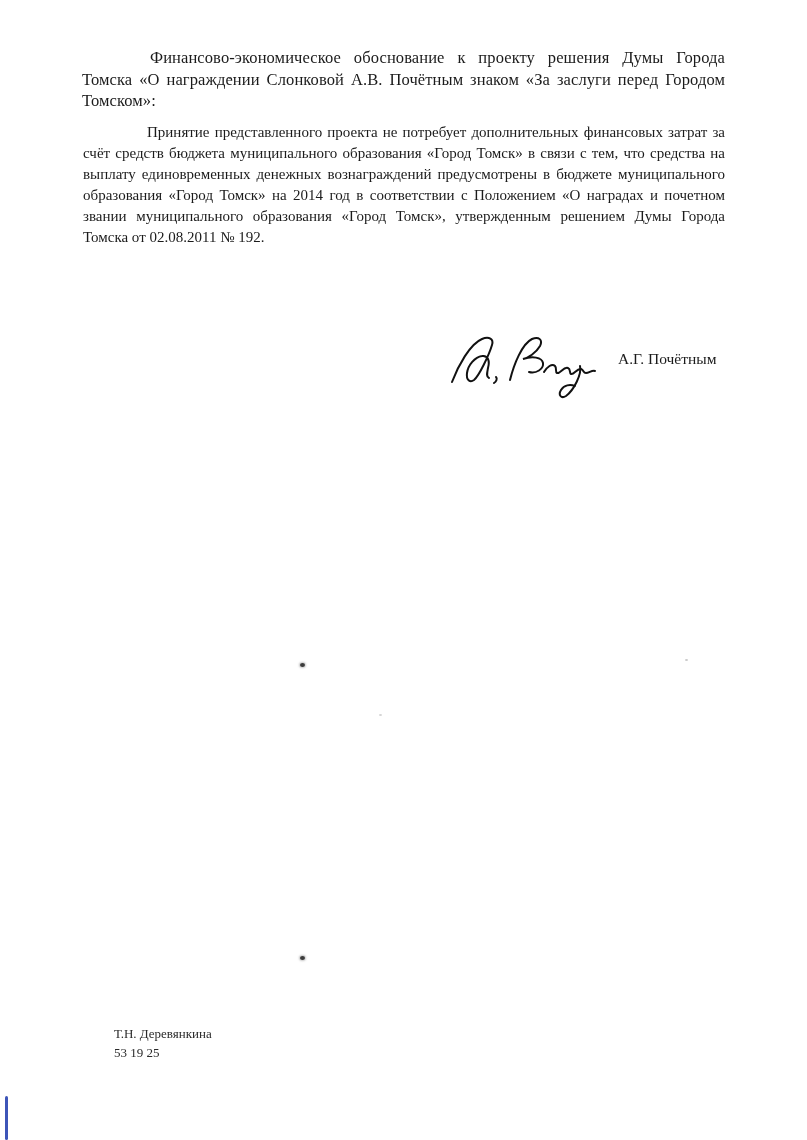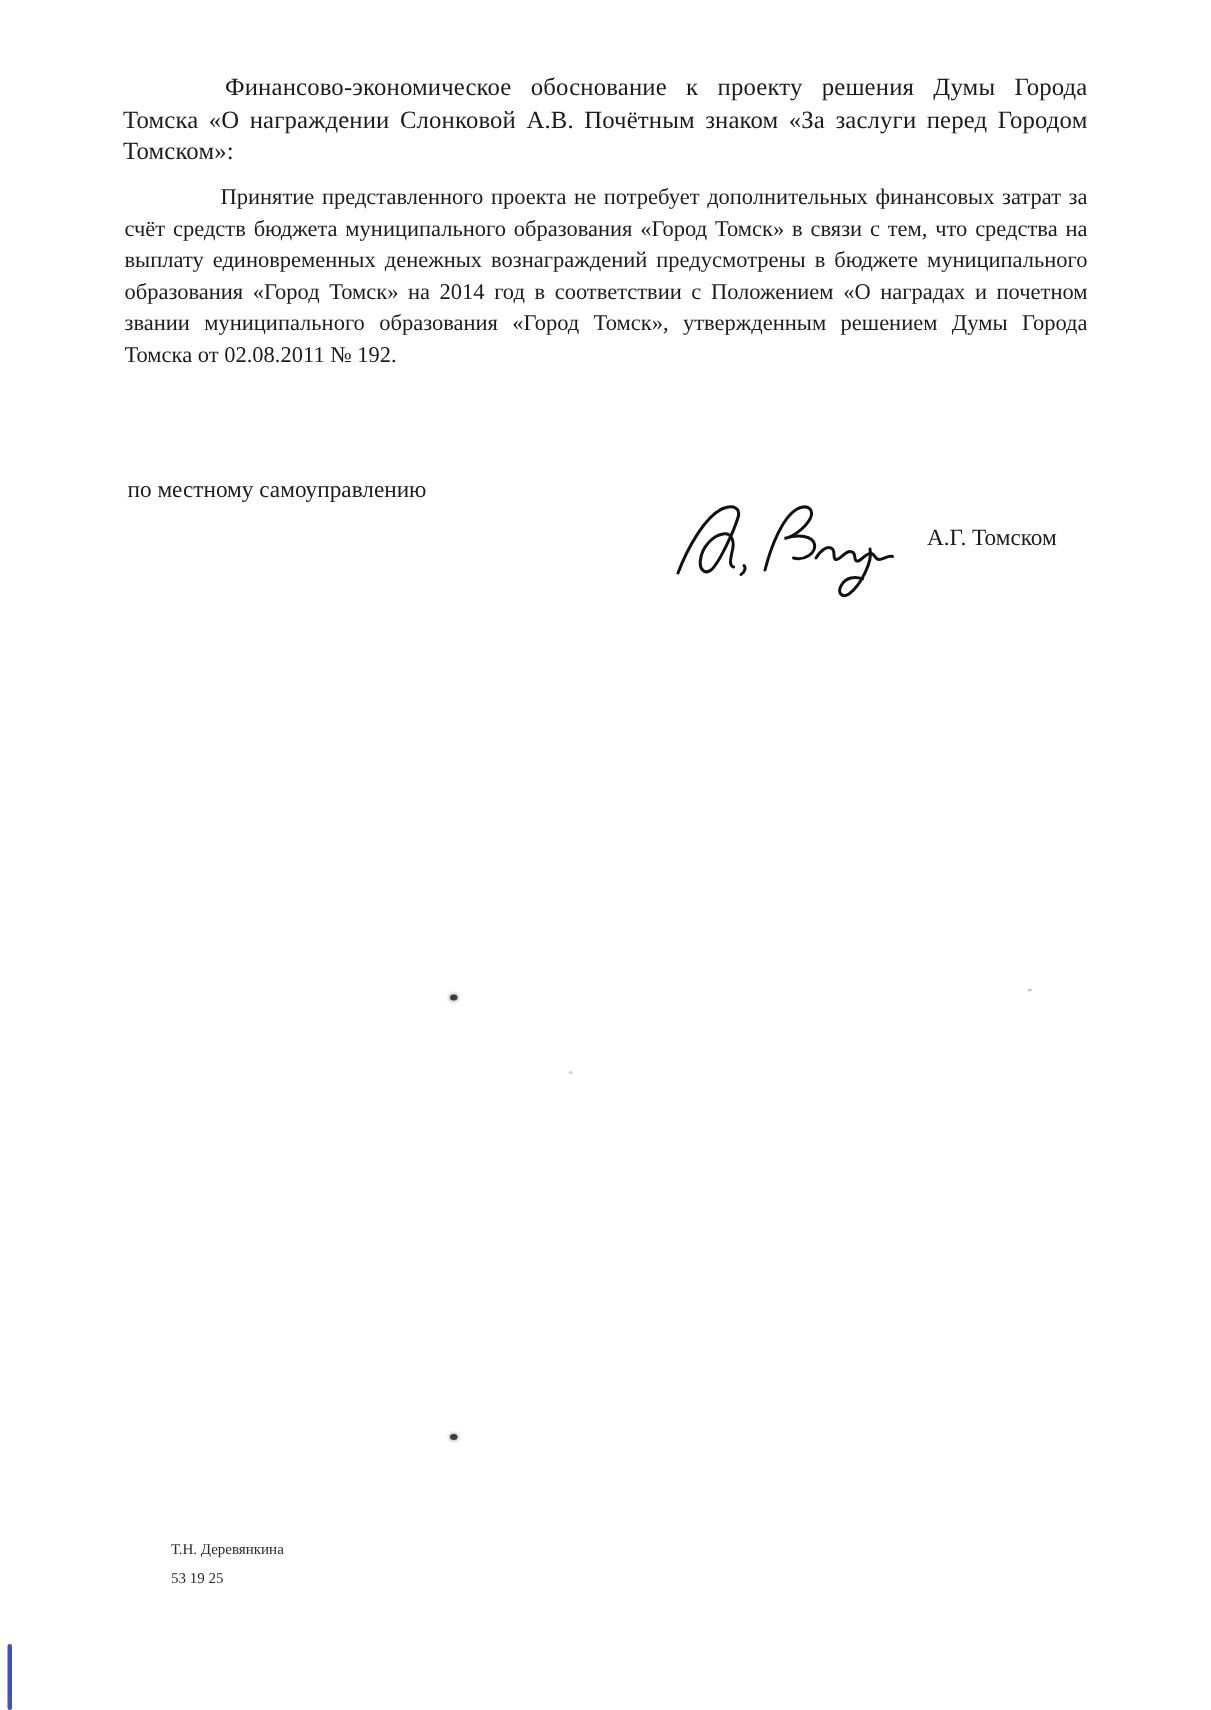--- a/index.html
+++ b/index.html
@@ -58,21 +58,21 @@
     position: absolute;
     left: 618px;
     top: 350px;
     font-size: 15.5px;
     white-space: nowrap;
   }
   .footer-block {
     position: absolute;
     left: 114px;
     top: 1024px;
-    font-size: 10px;
+    font-size: 13px;
     line-height: 19px;
     color: #2a2a2a;
   }
   .speck {
     position: absolute;
     border-radius: 50%;
     background: #3c3c3c;
     box-shadow: 0 0 2px 1px rgba(90,90,90,0.35);
   }
   .speck-1 { left: 300px; top: 663px; width: 5px; height: 4px; }
@@ -101,37 +101,36 @@
 
 <div class="page">
 
   <div class="doc-title">Финансово-экономическое обоснование к проекту решения Думы Города Томска «О награждении Слонковой А.В. Почётным знаком «За заслуги перед Городом Томском»:</div>
 
   <span class="tick-mark">ˇ</span>
 
   <div class="doc-paragraph">Принятие представленного проекта не потребует дополнительных финансовых затрат за счёт средств бюджета муниципального образования «Город Томск» в связи с тем, что средства на выплату единовременных денежных вознаграждений предусмотрены в бюджете муниципального образования «Город Томск» на 2014 год в соответствии с Положением «О наградах и почетном звании муниципального образования «Город Томск», утвержденным  решением Думы Города Томска от 02.08.2011 № 192.</div>
 
   <div class="sig-role">
-    <div>по местному самоуправлению</div>
   </div>
 
   <div class="sig-image">
     <svg width="165" height="72" viewBox="0 0 165 72" fill="none" xmlns="http://www.w3.org/2000/svg">
 
       <path d="M4,54 C10,38 22,16 34,11 C41,8 46,11 44,17 C41,27 31,48 26,52 C22,55 18,52 19,45 C20,37 27,29 34,28 C40,27 42,33 40,40 C39,45 38,49 41,50" stroke="#111111" stroke-width="2" stroke-linecap="round" fill="none"></path>
       <path d="M48,49 c1.5,1.5 0.5,4.5 -2,6" stroke="#111111" stroke-width="2" stroke-linecap="round" fill="none"></path>
 
       <path d="M62,52 C66,36 74,16 84,11 C91,8 95,12 92,18 C88,25 80,30 75,31 C84,28 94,29 95,35 C96,41 88,46 81,44" stroke="#111111" stroke-width="2" stroke-linecap="round" fill="none"></path>
       <path d="M96,44 c3,-5 8,-9 11,-6 c2,2 0,6 2,7 c3,1 7,-7 11,-5 c3,1 1,5 3,6 c3,1 6,-6 10,-5 c3,1 2,4 5,4 c3,0 6,-3 9,-2" stroke="#111111" stroke-width="2" stroke-linecap="round" fill="none"></path>
 
       <path d="M132,38 C134,46 126,62 118,68 C113,71 110,67 113,62 C116,57 122,56 127,58" stroke="#111111" stroke-width="2" stroke-linecap="round" fill="none"></path>
     </svg>
   </div>
 
-  <div class="sig-name">А.Г. Томском</div>
+  <div class="sig-name">А.Г. Почётным</div>
 
   <div class="footer-block">
     <div>Т.Н. Деревянкина</div>
     <div>53 19 25</div>
   </div>
 
   <div class="speck speck-1"></div>
   <div class="speck speck-2"></div>
   <div class="speck speck-3"></div>
   <div class="speck speck-4"></div>

